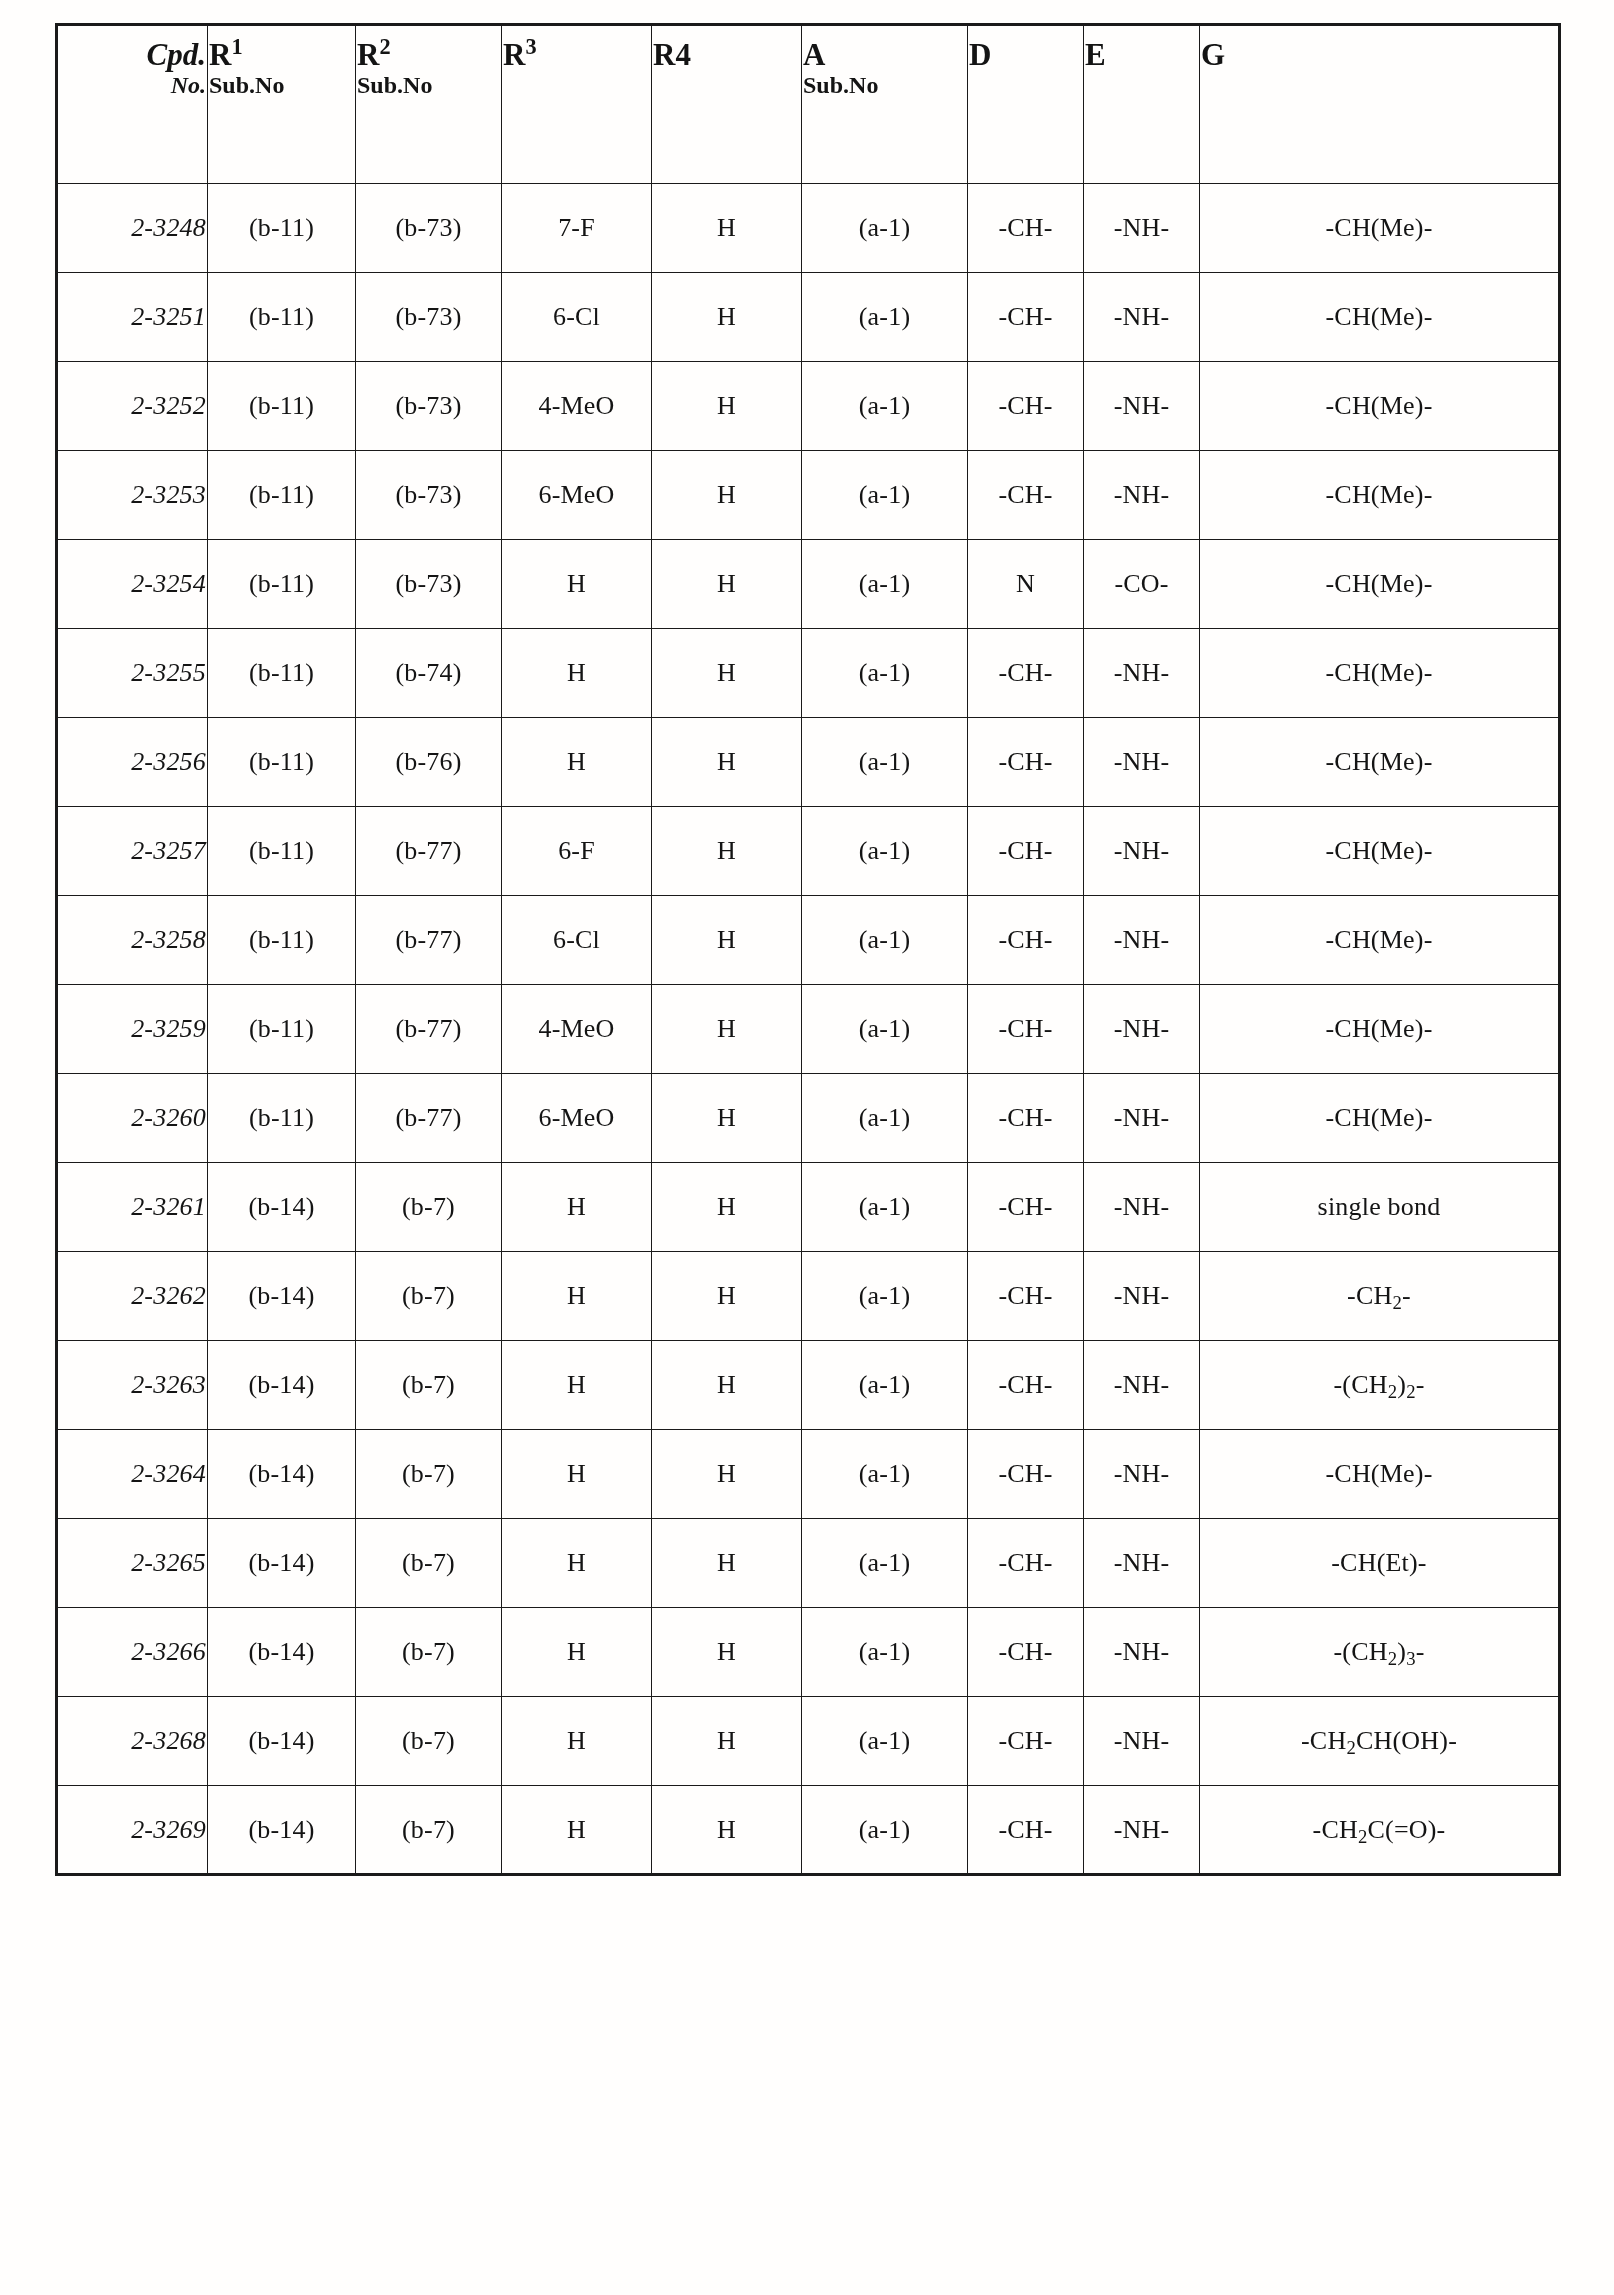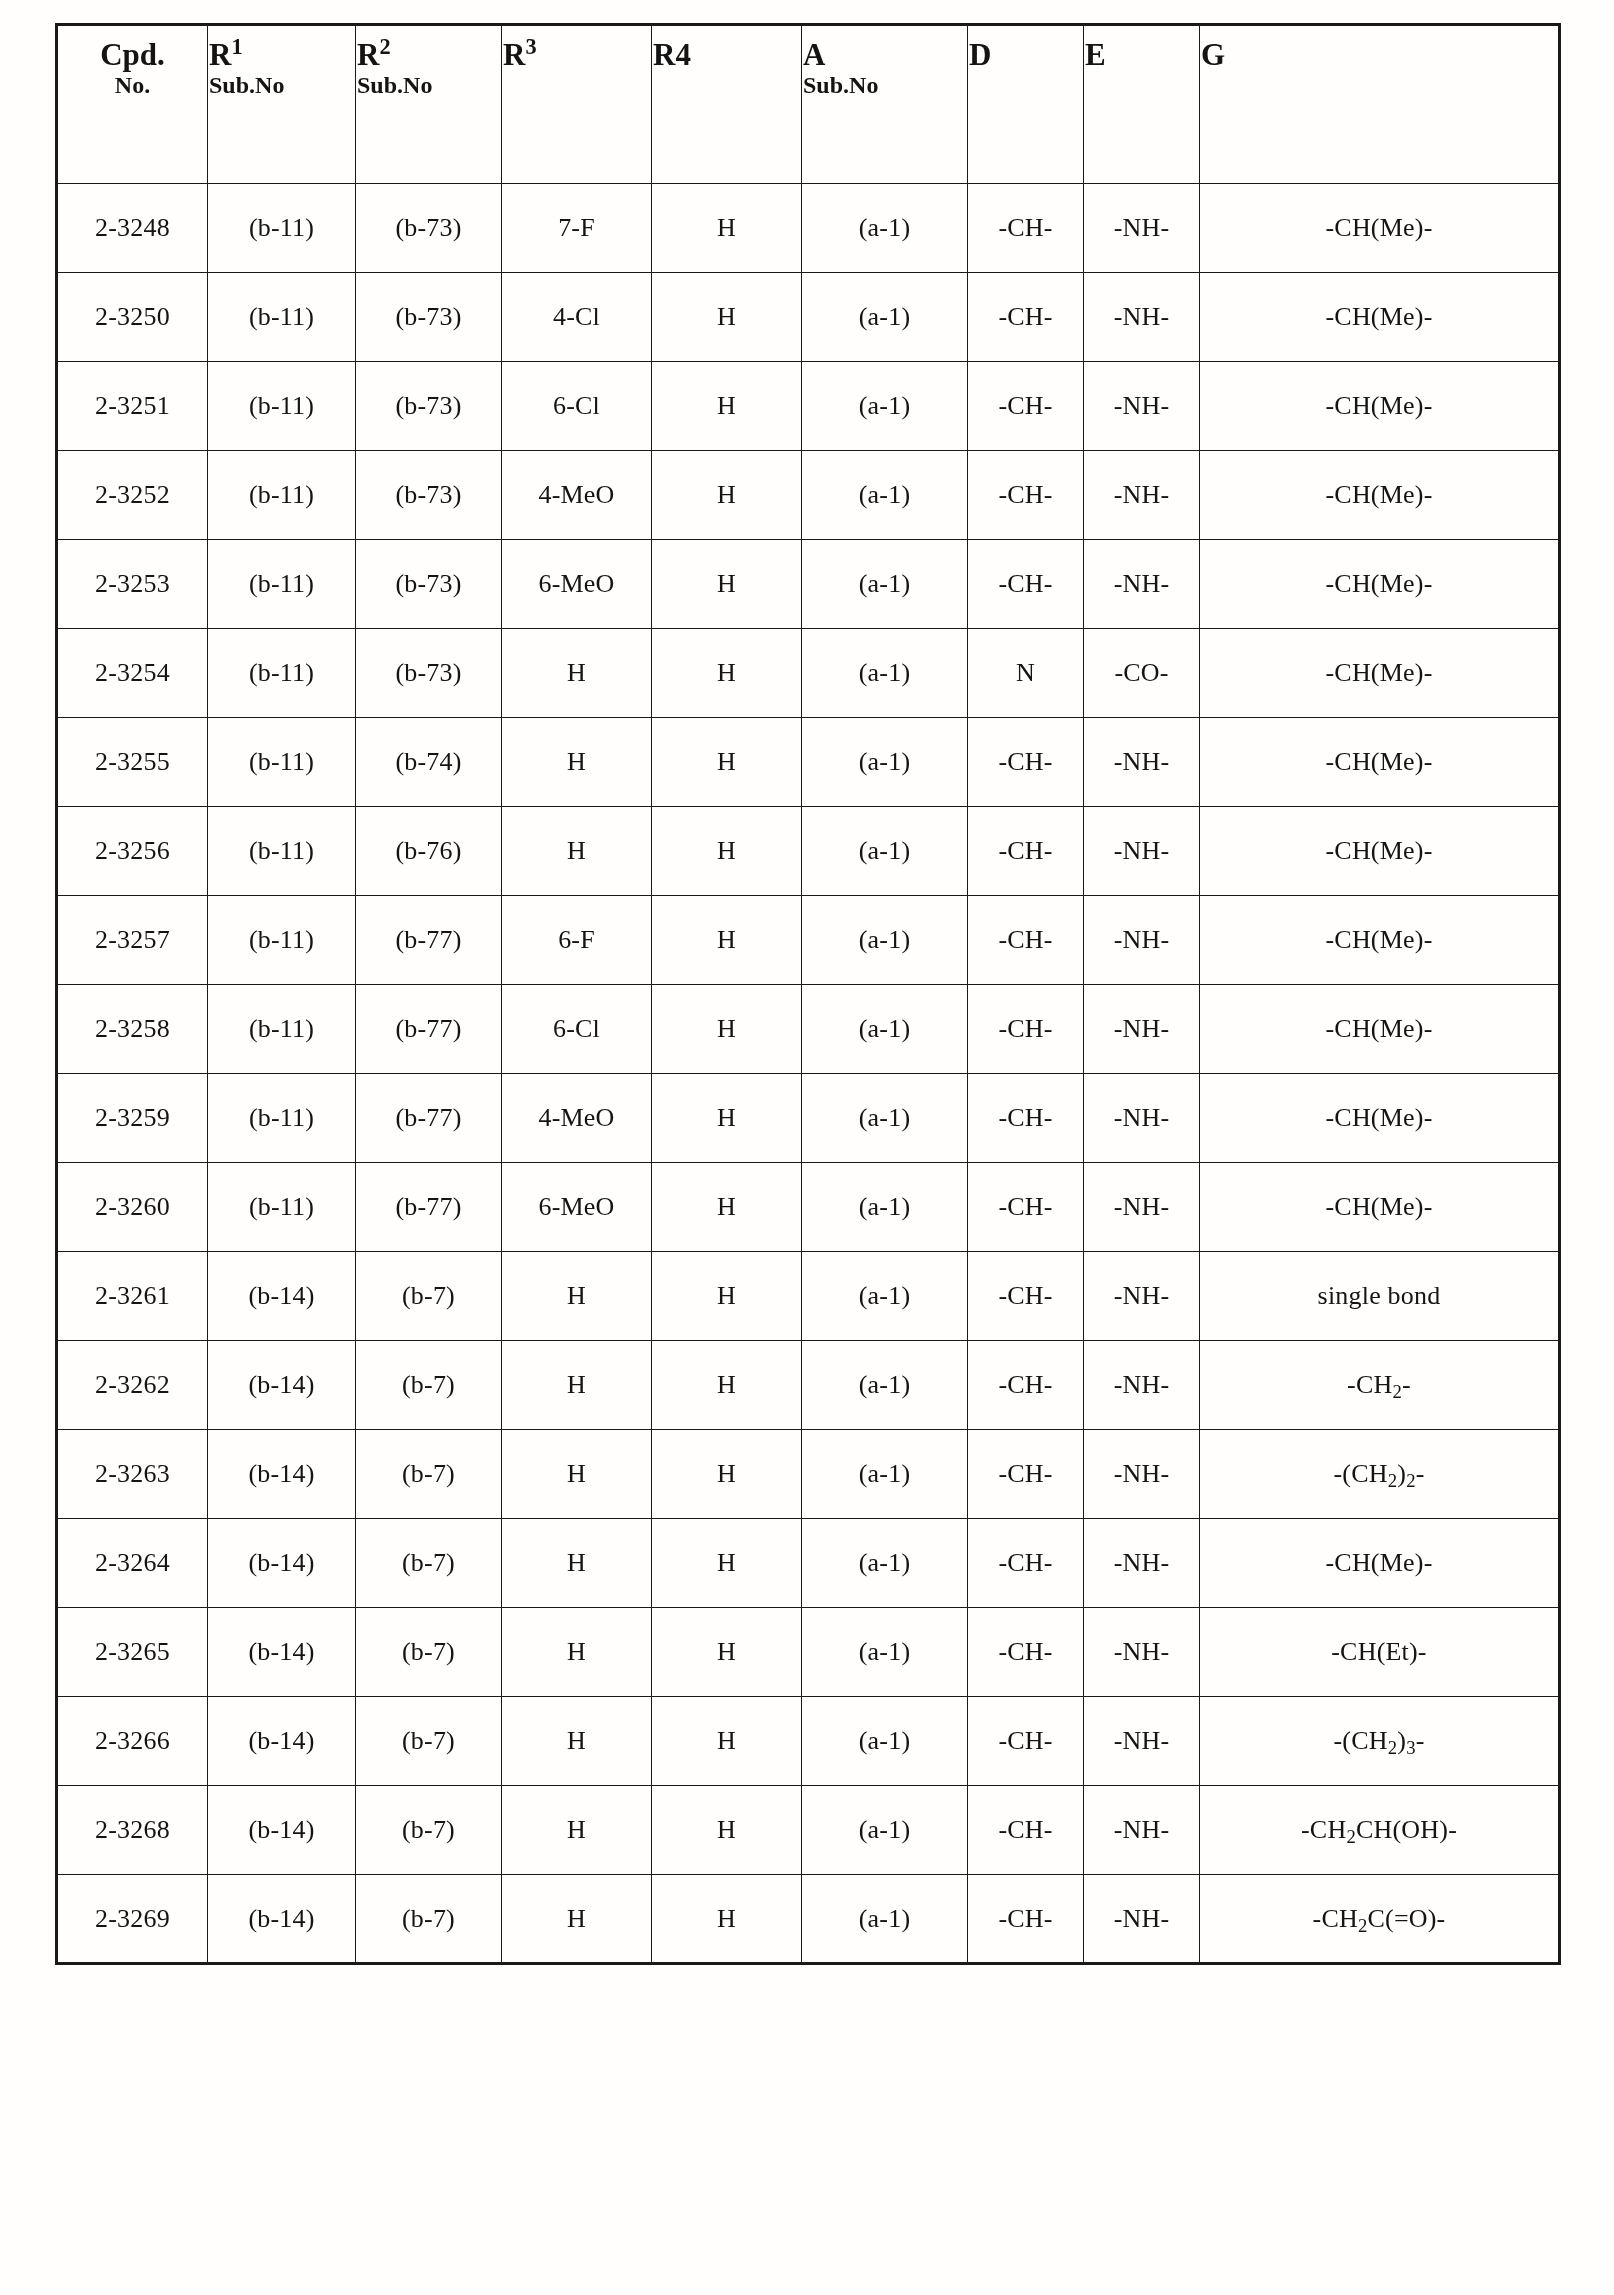--- a/index.html
+++ b/index.html
@@ -49,21 +49,22 @@
   .h-line2 { font-size: 24px; line-height: 1.1; }
 
   tbody tr { height: 89px; }
   td {
     font-size: 26px;
     text-align: center;
     vertical-align: middle;
     letter-spacing: 0.2px;
   }
   th:first-child, td:first-child {
-    text-align: center;
+    text-align: right;
+    font-style: italic;
   }
   sup { font-size: 0.72em; line-height: 0; vertical-align: 0.5em; }
   sub { font-size: 0.72em; line-height: 0; vertical-align: -0.28em; }
 </style>
 </head>
 <body>
 
 <div class="page">
   <table class="cpd-table">
     <colgroup>
@@ -118,31 +119,20 @@
           <td>(b-11)</td>
           <td>(b-73)</td>
           <td>7-F</td>
           <td>H</td>
           <td>(a-1)</td>
           <td>-CH-</td>
           <td>-NH-</td>
           <td>-CH(Me)-</td>
         </tr>
         <tr>
-          <td>2-3250</td>
-          <td>(b-11)</td>
-          <td>(b-73)</td>
-          <td>4-Cl</td>
-          <td>H</td>
-          <td>(a-1)</td>
-          <td>-CH-</td>
-          <td>-NH-</td>
-          <td>-CH(Me)-</td>
-        </tr>
-        <tr>
           <td>2-3251</td>
           <td>(b-11)</td>
           <td>(b-73)</td>
           <td>6-Cl</td>
           <td>H</td>
           <td>(a-1)</td>
           <td>-CH-</td>
           <td>-NH-</td>
           <td>-CH(Me)-</td>
         </tr>

